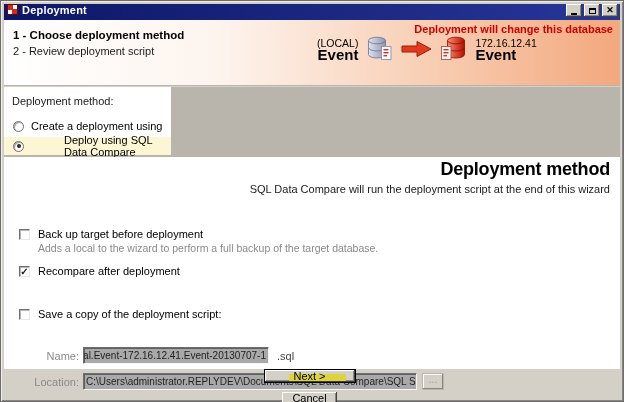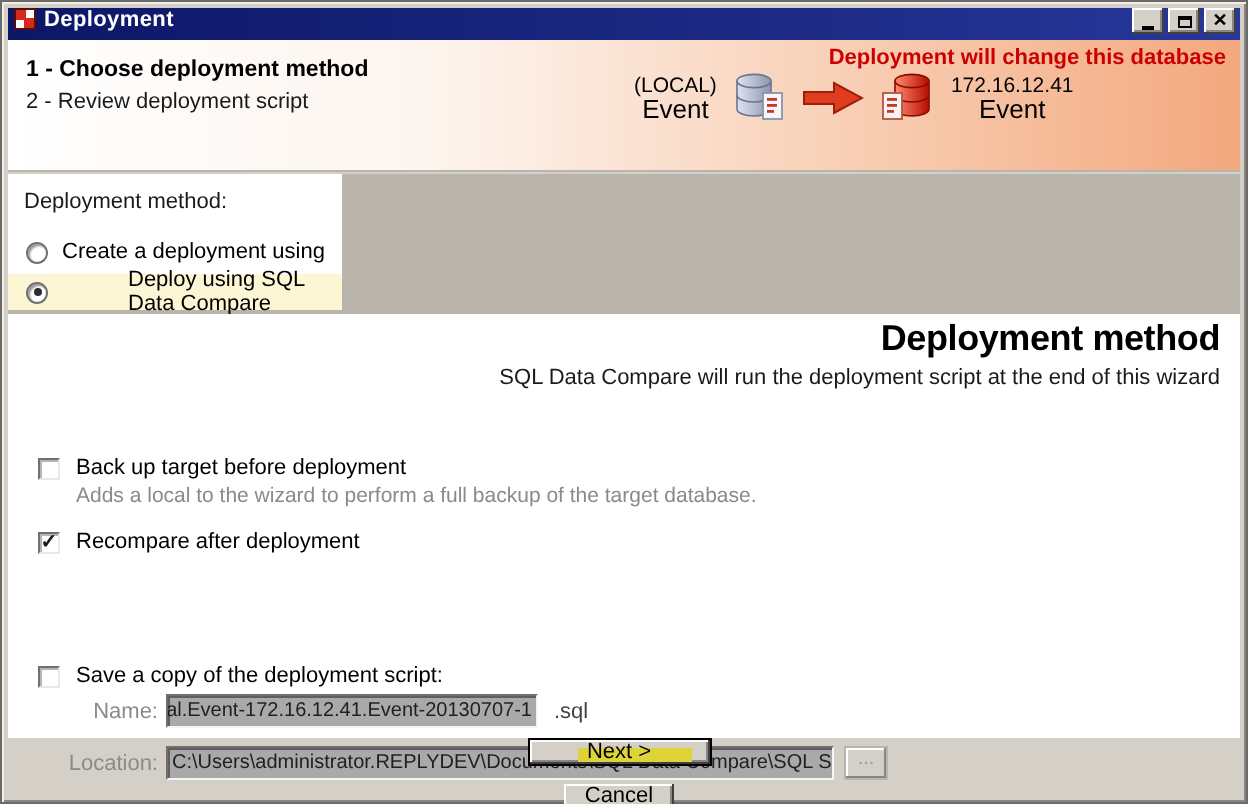--- a/index.html
+++ b/index.html
@@ -44,21 +44,21 @@
   .step-active{ font-weight:bold; font-size:11.5px;}
   .step-normal{ font-size:11px; color:#1a1a1a;}
   .banner-warning{
     position:absolute; top:3px; right:7px;
     color:#cc0000; font-weight:bold; font-size:11px;
   }
   .db-graphic{ position:absolute; left:313px; top:16px; display:flex; align-items:center; gap:8px;}
   .db-label-src{ text-align:right; line-height:12px;}
   .db-label-tgt{ text-align:left; line-height:12px;}
   .db-label-server{ font-size:10.5px;}
-  .db-label-db{ font-weight:normal; font-size:13px;text-align:center;}
+  .db-label-db{ font-weight:bold; font-size:15px;}
 
   
   .content{ display:flex; height:282px; background:#b9b5ad; gap:2px; margin-top:1px;flex-direction:column;}
   .sidebar{ width:167px; background:#fff; position:relative; padding-top:6px;}
   .sidebar-label{ padding:2px 8px 10px 8px; color:#1a1a1a;}
   .option-row{ display:flex; align-items:center; gap:7px; height:18px; padding-left:9px; cursor:default;}
   .option-row.selected{ background:#fcf6d5;gap:40px;}
   .option-row + .option-row{ margin-top:2px;}
   .radio{
     width:11px; height:11px; border-radius:50%; background:#fff;
@@ -217,21 +217,21 @@
         <span class="checkbox"></span>
         <span>Back up target before deployment</span>
       </div>
       <div class="cb-desc" style="left:34px; top:85px;">Adds a local to the wizard to perform a full backup of the target database.</div>
 
       <div class="cb-row" style="left:15px; top:108px;">
         <span class="checkbox">✓</span>
         <span>Recompare after deployment</span>
       </div>
 
-      <div class="cb-row" style="left:15px; top:175px;">
+      <div class="cb-row" style="left:15px; top:151px;">
         <span class="checkbox"></span>
         <span>Save a copy of the deployment script:</span>
       </div>
 
       <div class="field-row" style="left:15px; top:190px;">
         <span class="field-label">Name:</span>
         <div class="field clip-end" style="width:186px;">
           <span>local.Event-172.16.12.41.Event-20130707-1</span>
         </div>
         <span class="field-suffix">.sql</span>

